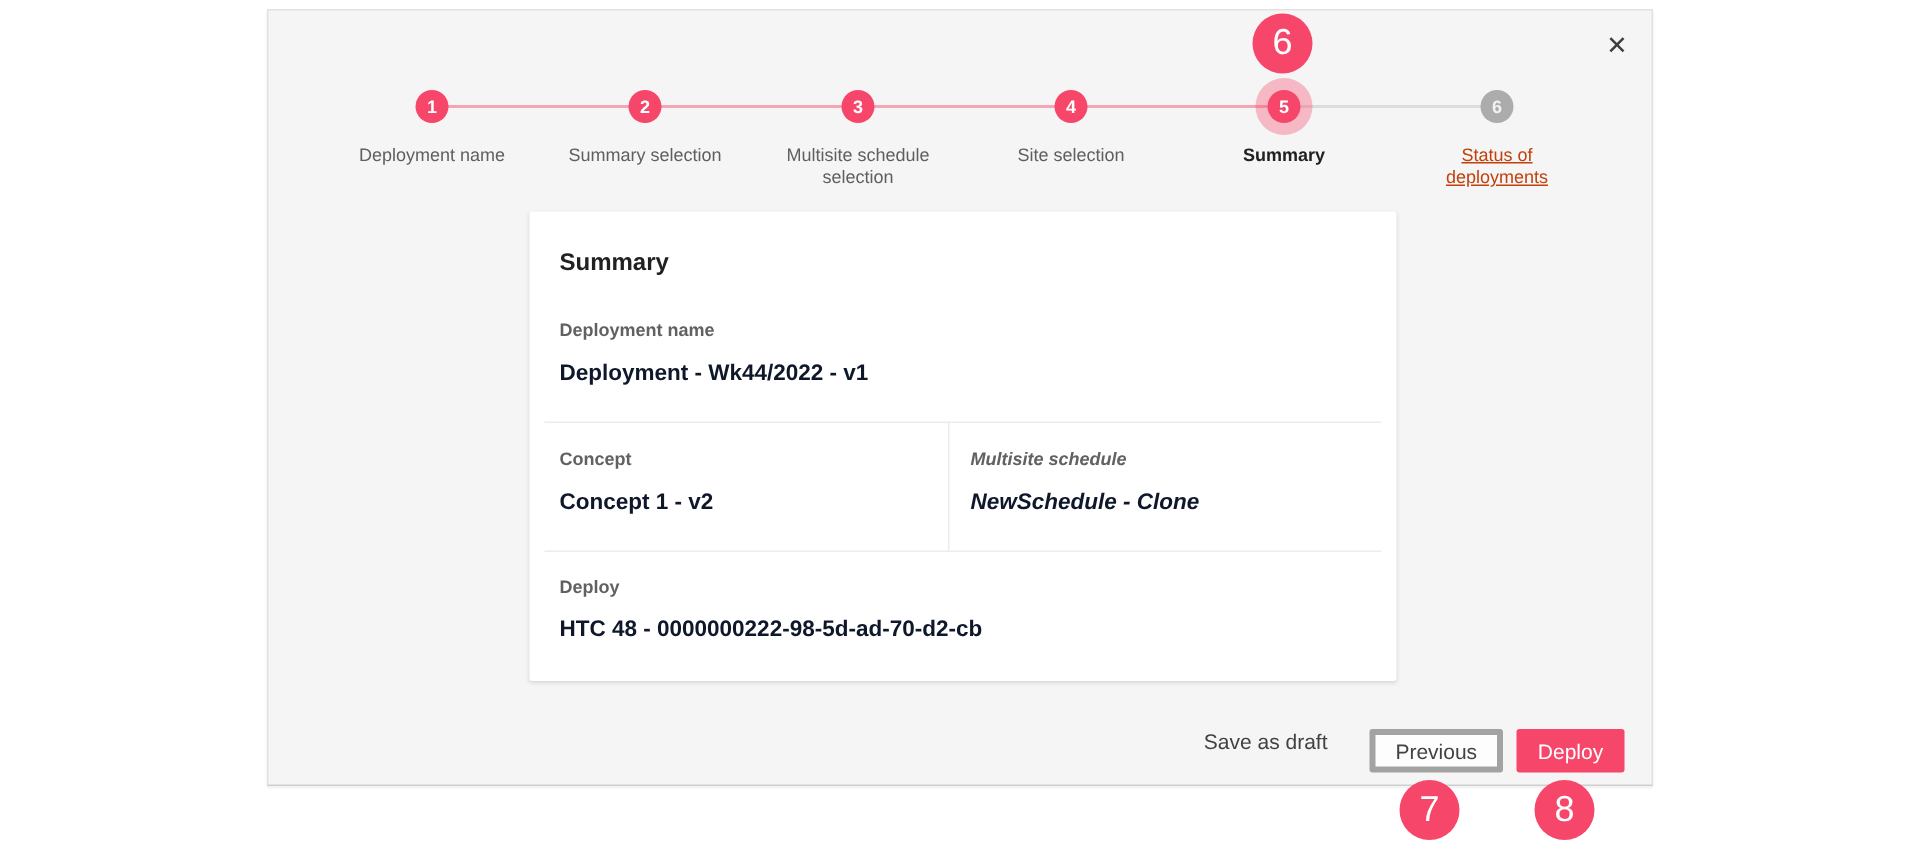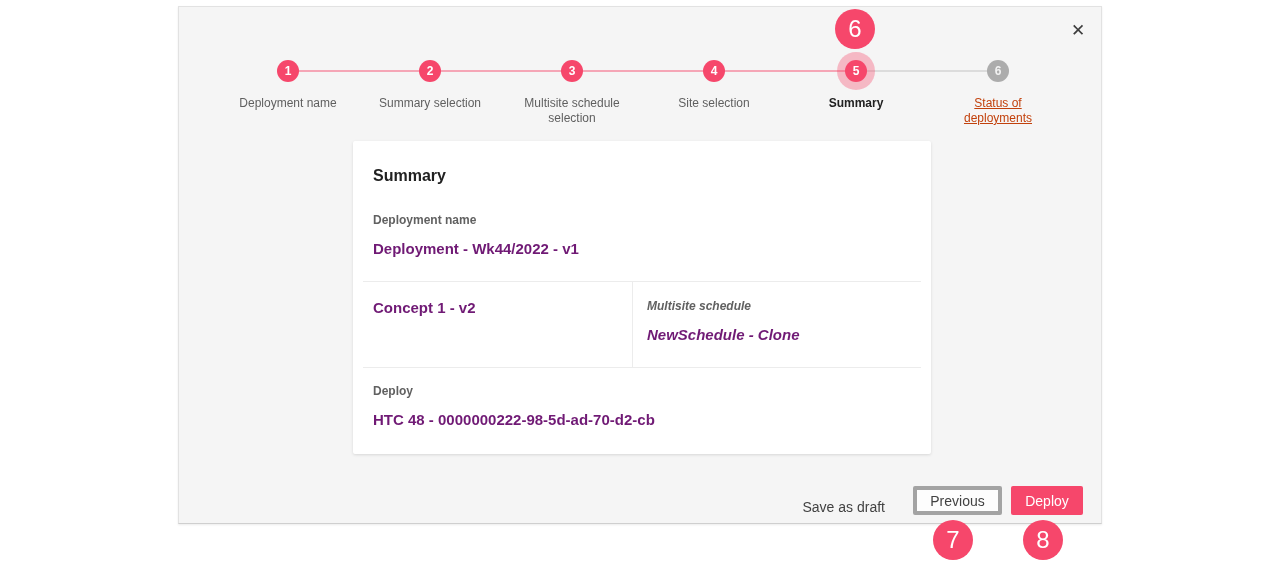--- a/index.html
+++ b/index.html
@@ -89,42 +89,42 @@
   }
   .field-label {
     font-size: 12px;
     font-weight: bold;
     color: #616161;
     margin-bottom: 13px;
   }
   .field-value {
     font-size: 15px;
     font-weight: bold;
-    color: #701a75;
+    color: #0f172a;
   }
   .section-one { padding: 28px 20px 0; }
   .divider {
     border: none;
     border-top: 1px solid #ececec;
     margin: 24px 10px 0;
   }
   .section-two {
     display: grid;
     grid-template-columns: 279px 1fr;
   }
   .col-left  { padding: 17px 0 0 20px; }
   .col-right { padding: 17px 0 0 14px; border-left: 1px solid #ececec; margin-top: 0; font-style: italic; }
   .section-two .col-left, .section-two .col-right { padding-bottom: 24px; }
   .section-three { padding: 16px 20px 0; }
 
   
   .footer {
     position: absolute;
     top: 479px; right: 18px;
-    display: flex; align-items: flex-end;
+    display: flex; align-items: flex-start;
   }
   .save-draft {
     font-size: 14px; color: #424242;
     margin-right: 28px;
     cursor: pointer;
     background: none; border: none;
     font-family: inherit;
   }
   .btn-previous {
     width: 89px; height: 29px;
@@ -206,20 +206,21 @@
 
     <div class="section-one">
       <div class="field-label">Deployment name</div>
       <div class="field-value">Deployment - Wk44/2022 - v1</div>
     </div>
 
     <hr class="divider">
 
     <div class="section-two">
       <div class="col-left">
+        <div class="field-label">Concept</div>
         <div class="field-value">Concept 1 - v2</div>
       </div>
       <div class="col-right">
         <div class="field-label">Multisite schedule</div>
         <div class="field-value">NewSchedule - Clone</div>
       </div>
     </div>
 
     <hr class="divider" style="margin-top:0;">
 

